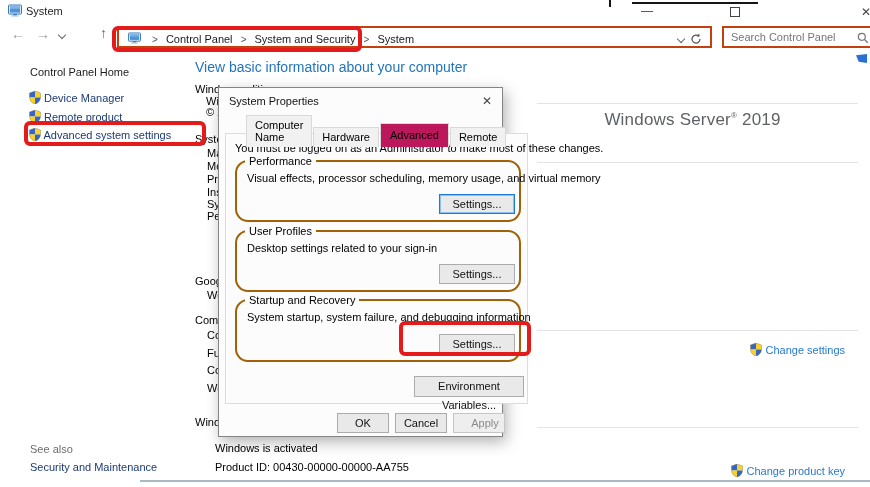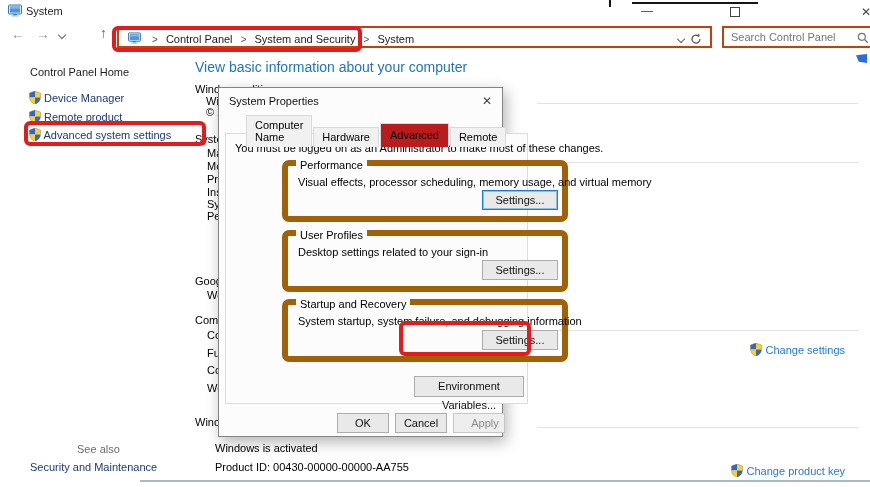--- a/index.html
+++ b/index.html
@@ -14,38 +14,38 @@
   .navbtn.up{color:#666;}
   .bar{border:2px solid #c2410c;background:#fff;box-sizing:border-box;}
   .crumbtxt{color:#1b1b1b;}
   .crumb-sep{color:#555;padding:0 5px;font-size:10px;}
   .chev{display:inline-block;width:5px;height:5px;border-right:1.4px solid #666;border-bottom:1.4px solid #666;transform:rotate(45deg);}
   .search-input{border:none;outline:none;width:120px;font-family:inherit;font-size:11px;color:#666;background:transparent;padding:0;}
   .artifact{background:#151515;}
   
   .side-home{color:#1b1b1b;}
   .side-link{color:#1d3a73;cursor:pointer;}
-  .side-gray{color:#6d6d6d;margin-left:47px;}
+  .side-gray{color:#6d6d6d;}
   
   .heading{color:#2374bd;font-size:14px;}
   .bodytxt{color:#000;}
   .linkblue{color:#2779d0;cursor:pointer;}
   .brand{color:#5f6265;font-size:17px;letter-spacing:.2px;}
   .divider{height:1px;background:#e3e3e3;}
   .divider.bottom{background:#aab9c4;height:2px;}
   
   .dialog{left:218px;top:87px;width:285px;height:350px;background:#fcfcfc;border:1px solid #848484;
           box-shadow:3px 5px 14px rgba(0,0,0,.30);z-index:10;box-sizing:border-box;}
   .dlg-title{left:10px;top:7px;color:#111;}
   .dlg-close{right:10px;top:6px;color:#444;font-size:12px;cursor:pointer;}
   .tabs{left:7px;top:27px;display:flex;align-items:flex-end;z-index:3;margin-left:20px;}
   .tab{border:1px solid #d9d9d9;border-bottom:none;background:#f1f1f1;padding:3px 8px 4px 8px;margin-right:1px;cursor:pointer;}
-  .tab.active{background:#b91c1c;padding:5px 9px 6px 9px;position:relative;z-index:4;}
+  .tab.active{background:#be185d;padding:5px 9px 6px 9px;position:relative;z-index:4;}
   .tabpage{left:6px;top:45px;width:303px;height:271px;border:1px solid #dcdcdc;background:#fcfcfc;box-sizing:border-box;}
-  .groupbox{position:absolute;border:6px solid #a16207;border-radius:7px;box-sizing:border-box;margin-left:47px;}
+  .groupbox{position:absolute;border:2px solid #a16207;border-radius:13px;box-sizing:border-box;}
   .legend{position:absolute;top:-7px;left:8px;background:#fcfcfc;padding:0 4px;}
   .btn{position:absolute;background:#e9e9e9;border:1px solid #acacac;box-sizing:border-box;
        text-align:center;font-size:11px;line-height:18px;cursor:pointer;color:#111;}
   .btn.focused{border-color:#1f7ad4;box-shadow:inset 0 0 0 1px #8cc0ec;}
   .btn.disabled{color:#8b8b8b;border-color:#c6c6c6;background:#eeeeee;cursor:default;padding-left:12px;}
   
   .annotation{position:absolute;border:4px solid #e31b1b;border-radius:6px;box-sizing:border-box;z-index:30;pointer-events:none;}
   .shield{width:12px;height:13px;vertical-align:-2px;}
 </style>
 </head>
@@ -146,20 +146,24 @@
     <span class="side-link">Advanced system settings</span>
   </div>
   <div class="abs side-gray" style="left:30px;top:443px">See also</div>
   <div class="abs side-link" style="left:30px;top:461px">Security and Maintenance</div>
 
   <div class="abs heading nowrap" style="left:195px;top:59px">View basic information about your computer</div>
 
   <div class="abs bodytxt nowrap" style="left:195px;top:83px">Windows edition</div>
   <div class="abs bodytxt nowrap" style="left:206px;top:95px">Windows Server 2019 Datacenter</div>
   <div class="abs bodytxt nowrap" style="left:206px;top:106px">© 2018 Microsoft Corporation. All rights reserved.</div>
+  <div class="abs brand nowrap" style="left:585px;top:110px;width:215px;text-align:center">
+    <span>Windows Server</span><sup style="font-size:8px">®</sup>
+    <span>2019</span>
+  </div>
 
   <div class="abs bodytxt nowrap" style="left:195px;top:133px">System</div>
   <div class="abs bodytxt nowrap" style="left:207px;top:147px">Manufacturer:</div>
   <div class="abs bodytxt nowrap" style="left:207px;top:160px">Model:</div>
   <div class="abs bodytxt nowrap" style="left:207px;top:173px">Processor:</div>
   <div class="abs bodytxt nowrap" style="left:207px;top:186px">Installed memory (RAM):</div>
   <div class="abs bodytxt nowrap" style="left:207px;top:198px">System type:</div>
   <div class="abs bodytxt nowrap" style="left:207px;top:210px">Pen and Touch:</div>
 
   <div class="abs bodytxt nowrap" style="left:195px;top:275px">Google</div>

